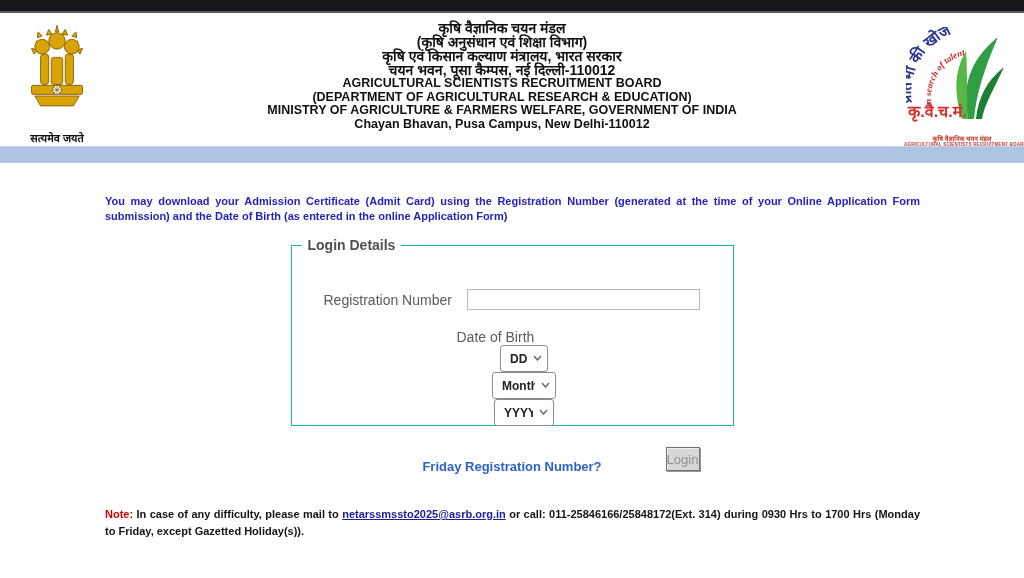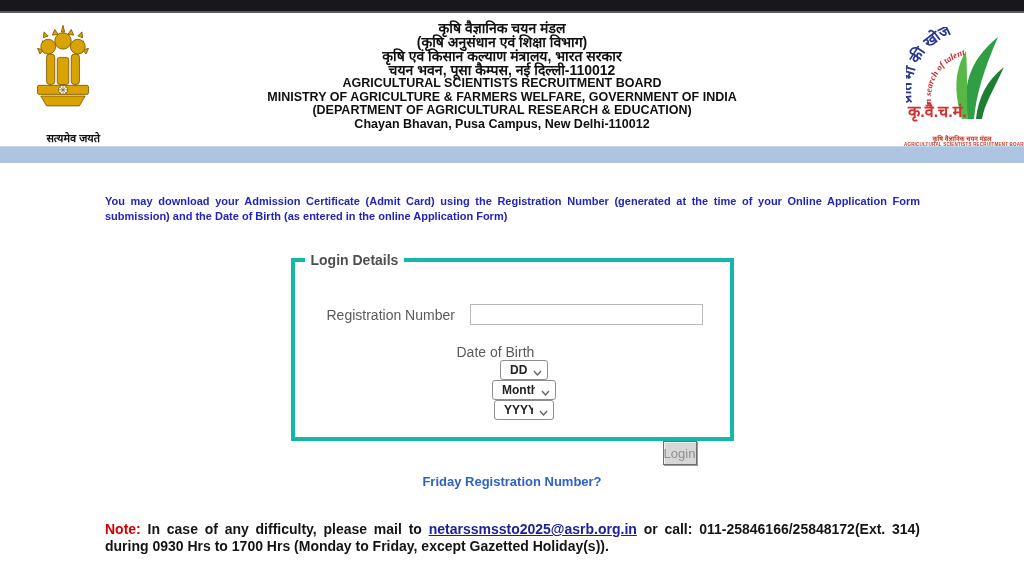--- a/index.html
+++ b/index.html
@@ -3,55 +3,55 @@
 <meta charset="utf-8">
 <style>
   * { margin:0; padding:0; box-sizing:border-box; }
   html,body { background:#fff; }
   body { font-family:"Liberation Sans", sans-serif; }
   .page { position:relative; width:1024px; height:578px; background:#fff; overflow:hidden; }
 
   .topbar { height:13px; background:var(--c-topbar,#17171d); border-bottom:2px solid #565b66; }
 
   .header { position:relative; height:133px; background:#fff; }
-  .emblem-block { position:absolute; left:14px; top:8px; width:86px; text-align:right; }
+  .emblem-block { position:absolute; left:14px; top:8px; width:86px; text-align:center; }
   .emblem-motto { font-size:11px; font-weight:600; color:#111; margin-top:1px; }
   .header-center { margin:0 150px 0 130px; padding-top:8px; text-align:center; color:#101010; }
   .h-hindi { font-size:14px; font-weight:bold; line-height:14px; }
   .h-eng { font-size:12.5px; font-weight:bold; line-height:13.5px; }
   .logo-block { position:absolute; right:4px; top:14px; width:116px; text-align:center; }
   .logo-sub1 { font-size:6.5px; font-weight:bold; color:#c0392b; line-height:7px; white-space:nowrap; }
   .logo-sub2 { font-size:4.5px; font-weight:bold; color:#c0392b; line-height:6px; white-space:nowrap; letter-spacing:.2px; }
 
   .strip { height:17px; background:var(--c-strip,#aec5e1); border-top:1px solid #c3d4e8; }
 
   .intro { margin:31px 104px 0 105px; color:var(--c-intro-blue,#2424bd); font-size:11px; font-weight:bold; line-height:15px; text-align:justify; }
 
-  fieldset.login-box { width:443px; height:189px; margin:28px auto 0; border:4px solid #14b8a6; }
+  fieldset.login-box { width:443px; height:189px; margin:13px auto 0; border:1px solid #14b8a6; }
   fieldset.login-box legend { margin-left:10px; padding:0 6px; font-size:14px; font-weight:bold; color:#4f4f4f; }
   .frow { display:flex; align-items:center; margin-left:32px; }
   .frow.reg { margin-top:36px; }
   .frow.dob { margin-top:19px;flex-direction:column; }
   .flabel { width:143px; font-size:14px; color:#5a5a5a; }
   input.reg-input { width:233px; height:21px; border:1px solid #b9b9b9; background:#fff; font:13px "Liberation Sans",sans-serif; padding:0 4px; }
   .selwrap { position:relative; margin-right:8px; display:inline-block; }
   select.dob { appearance:none; -webkit-appearance:none; -moz-appearance:none;
     font:bold 12px "Liberation Sans",sans-serif; color:#222; background:#fff;
-    border:1px solid #8d8d8d; border-radius:3px; height:20px; padding:0 20px 0 9px;text-align:center; }
+    border:1px solid #8d8d8d; border-radius:3px; height:27px; padding:0 20px 0 9px;text-align:center; }
   select.dd { width:48px; } select.mm { width:64px; } select.yy { width:60px; }
   .chev { position:absolute; right:6px; top:10px; pointer-events:none; }
   .btnrow { display:flex; justify-content:flex-end; margin:21px 33px 0 0; }
   button.login-btn { width:34px; height:24px; background:#d7d7d7; border:1px solid #6f6f6f;
     box-shadow:inset 1px 1px 0 #f2f2f2, 1px 1px 0 #999; color:#8f8f8f;
     font:13px "Liberation Sans",sans-serif; cursor:pointer; }
 
   .forgot { text-align:center; margin-top:31px; }
   .forgot a { color:var(--c-link-blue,#2f62c4); font-size:13px; font-weight:bold; text-decoration:none; cursor:pointer; }
 
-  .note { margin:31px 104px 0 105px; font-size:14px; font-weight:bold; line-height:16.5px; text-align:justify; color:#141414; }
+  .note { margin:31px 104px 0 105px; font-size:11px; font-weight:bold; line-height:16.5px; text-align:justify; color:#141414; }
   .note .pfx { color:var(--c-note-red,#d40000); }
   .note a.email { color:var(--c-email-blue,#1e2099); text-decoration:underline; cursor:pointer; }
 </style>
 </head>
 <body>
 
 <div class="page">
 
   <div class="topbar"></div>
 
@@ -75,22 +75,22 @@
       </svg>
       <div class="emblem-motto">सत्यमेव जयते</div>
     </div>
 
     <div class="header-center">
       <div class="h-hindi">कृषि वैज्ञानिक चयन मंडल</div>
       <div class="h-hindi">(कृषि अनुसंधान एवं शिक्षा विभाग)</div>
       <div class="h-hindi">कृषि एवं किसान कल्याण मंत्रालय, भारत सरकार</div>
       <div class="h-hindi">चयन भवन, पूसा कैम्पस, नई दिल्ली-110012</div>
       <div class="h-eng">AGRICULTURAL SCIENTISTS RECRUITMENT BOARD</div>
+      <div class="h-eng">(DEPARTMENT OF AGRICULTURAL RESEARCH &amp; EDUCATION)</div>
       <div class="h-eng">MINISTRY OF AGRICULTURE &amp; FARMERS WELFARE, GOVERNMENT OF INDIA</div>
-      <div class="h-eng">(DEPARTMENT OF AGRICULTURAL RESEARCH &amp; EDUCATION)</div>
       <div class="h-eng">Chayan Bhavan, Pusa Campus, New Delhi-110012</div>
     </div>
 
     <div class="logo-block">
       <svg width="112" height="104" viewBox="0 0 112 104">
         <defs>
           <path id="arc1" d="M6 76 A 62 62 0 0 1 102 14"></path>
           <path id="arc2" d="M26 80 A 44 44 0 0 1 96 36"></path>
         </defs>
         <path d="M62 92 C56 62 62 34 92 10 C78 42 70 68 68 92 Z" fill="#2f9e44"></path>

